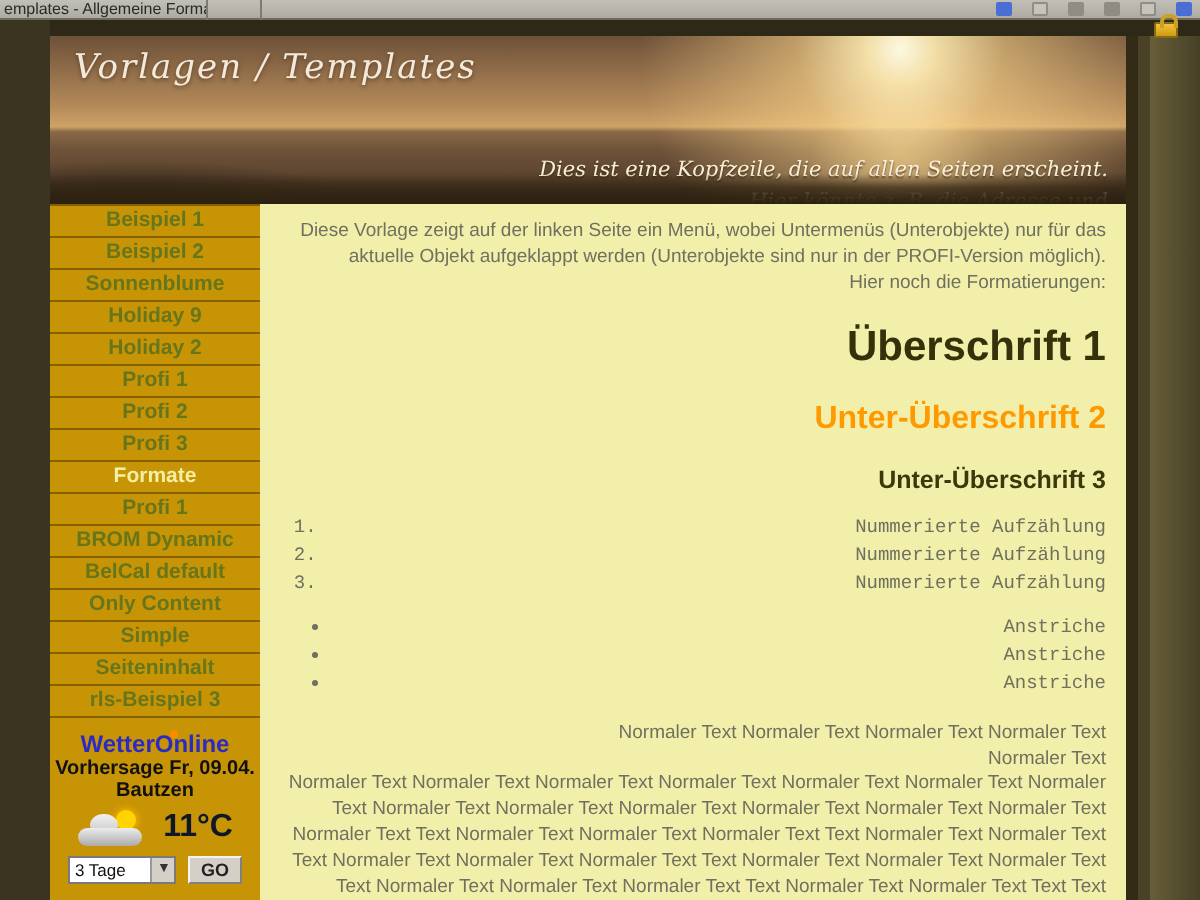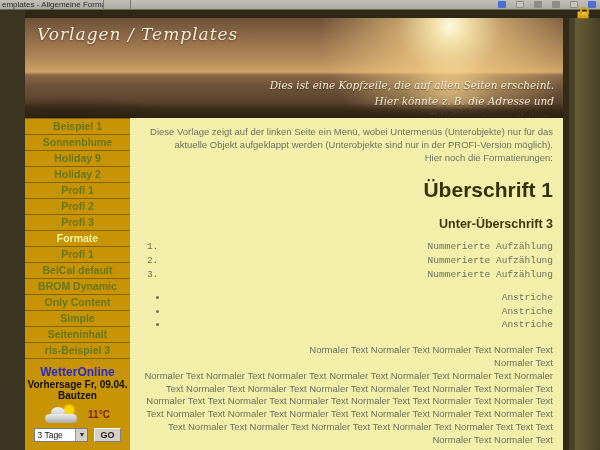--- a/index.html
+++ b/index.html
@@ -29,21 +29,21 @@
   .lock { position:absolute; top:11px; right:11px; width:12px; height:8px;
     background:linear-gradient(180deg,#f0c23a,#cf9a14); border:1px solid #8a6a10; border-radius:1px; z-index:6; }
   .lock::before { content:""; position:absolute; top:-5px; left:2px; width:5px; height:5px;
     border:2px solid #caa025; border-bottom:none; border-radius:4px 4px 0 0; }
 
   
   .page { position:absolute; left:25px; top:18px; width:544px; height:432px;
     border-right:6px solid #332b15; background:#f2efaa; }
 
   
-  .page-header { position:relative; width:100%; height:100px; overflow:hidden;
+  .page-header { position:relative; width:100%; height:84px; overflow:hidden;
     background:
       radial-gradient(circle at 79% 8%, rgba(255,252,228,0.98) 0%, rgba(255,236,178,0.9) 4%, rgba(253,215,140,0.55) 12%, rgba(253,215,140,0) 30%),
       radial-gradient(ellipse 45px 34px at 79% 70%, rgba(255,222,160,0.5), rgba(255,222,160,0) 100%),
       radial-gradient(ellipse 160px 34px at 8% 102%, rgba(42,30,15,0.95), rgba(42,30,15,0) 70%),
       linear-gradient(180deg,#6e5138 0%, #8f6c49 20%, #b58a5a 42%, #cfa267 54%, #8a6847 57%, #6e5339 68%, #5f4731 80%, #4e3a27 90%, #3a2b1b 100%);
   }
   .dune { position:absolute; bottom:0; left:0; width:100%; height:15px;
     background:linear-gradient(180deg, rgba(52,38,20,0) 0%, rgba(52,38,20,0.75) 45%, #2c2010 100%); }
   .site-title { position:absolute; left:12px; top:6px;
     font-family:"DejaVu Serif", serif; font-style:italic; font-size:17px; letter-spacing:1px;
@@ -69,21 +69,21 @@
     background:#ff8a00; border-radius:50%; }
   .weather-line { font-size:10px; font-weight:bold; color:#111; line-height:11px; }
   .weather-row { display:flex; align-items:center; justify-content:center; gap:9px; height:22px; margin-top:2px; }
   .weather-icon { position:relative; width:34px; height:18px; }
   .sun-part { position:absolute; top:0; right:5px; width:10px; height:10px;
     background:#ffd400; border-radius:50%; box-shadow:0 0 3px 1px rgba(255,180,0,0.8); }
   .cloud-part { position:absolute; bottom:0; left:0; width:32px; height:9px;
     background:linear-gradient(180deg,#ececec,#ababab); border-radius:5px; }
   .cloud-bump { position:absolute; bottom:5px; left:6px; width:14px; height:11px;
     background:linear-gradient(180deg,#f2f2f2,#c4c4c4); border-radius:50%; }
-  .temperature { font-size:10px; font-weight:bold; color:#7f1d1d; }
+  .temperature { font-size:16px; font-weight:bold; color:#0f172a; }
   .weather-controls { display:flex; justify-content:center; align-items:center; gap:6px; margin-top:3px; }
   .select-box { display:flex; align-items:center; justify-content:space-between;
     width:54px; height:14px; background:#fff; border:1px solid #7a7a7a; font-size:8.5px; color:#111;
     padding-left:2px; cursor:pointer; }
   .select-arrow { width:12px; height:12px; background:#d4d0c8; border-left:1px solid #999;
     font-size:7px; line-height:12px; text-align:center; color:#333; }
   .go-btn { height:14px; background:#d4d0c8; border:1px solid #808080;
     border-top-color:#f4f4f4; border-left-color:#f4f4f4;
     font-size:9px; font-weight:bold; line-height:12px; color:#222; padding:0 5px; cursor:pointer; }
 
@@ -131,30 +131,31 @@
       <div>Hier könnte z. B. die Adresse und</div>
       <div>Telefonnummer stehen.</div>
     </div>
     <div class="dune"></div>
   </div>
 
   <div class="page-body">
 
     <div class="sidebar">
       <div class="menu-item">Beispiel 1</div>
+      <div class="menu-item">Beispiel 2</div>
       <div class="menu-item">Sonnenblume</div>
       <div class="menu-item">Holiday 9</div>
       <div class="menu-item">Holiday 2</div>
       <div class="menu-item">Profi 1</div>
       <div class="menu-item">Profi 2</div>
       <div class="menu-item">Profi 3</div>
       <div class="menu-item active">Formate</div>
       <div class="menu-item">Profi 1</div>
+      <div class="menu-item">BROM Dynamic</div>
       <div class="menu-item">BelCal default</div>
-      <div class="menu-item">BROM Dynamic</div>
       <div class="menu-item">Only Content</div>
       <div class="menu-item">Simple</div>
       <div class="menu-item">Seiteninhalt</div>
       <div class="menu-item">rls-Beispiel 3</div>
 
       <div class="weather">
         <div class="weather-logo"><span>Wetter</span><span class="logo-o">O</span><span>nline</span></div>
         <div class="weather-line">Vorhersage Fr, 09.04.</div>
         <div class="weather-line">Bautzen</div>
         <div class="weather-row">
@@ -173,20 +174,21 @@
           <button class="go-btn">GO</button>
         </div>
       </div>
     </div>
 
     <div class="content">
       <p class="intro-para">Diese Vorlage zeigt auf der linken Seite ein Menü, wobei Untermenüs (Unterobjekte) nur für das aktuelle Objekt aufgeklappt werden (Unterobjekte sind nur in der PROFI-Version möglich).</p>
       <p>Hier noch die Formatierungen:</p>
 
       <div class="h1">Überschrift 1</div>
+      <div class="h2">Unter-Überschrift 2</div>
       <div class="h3">Unter-Überschrift 3</div>
 
       <ol class="fmt-list">
         <li>Nummerierte Aufzählung</li>
         <li>Nummerierte Aufzählung</li>
         <li>Nummerierte Aufzählung</li>
       </ol>
 
       <ul class="fmt-list">
         <li>Anstriche</li>

